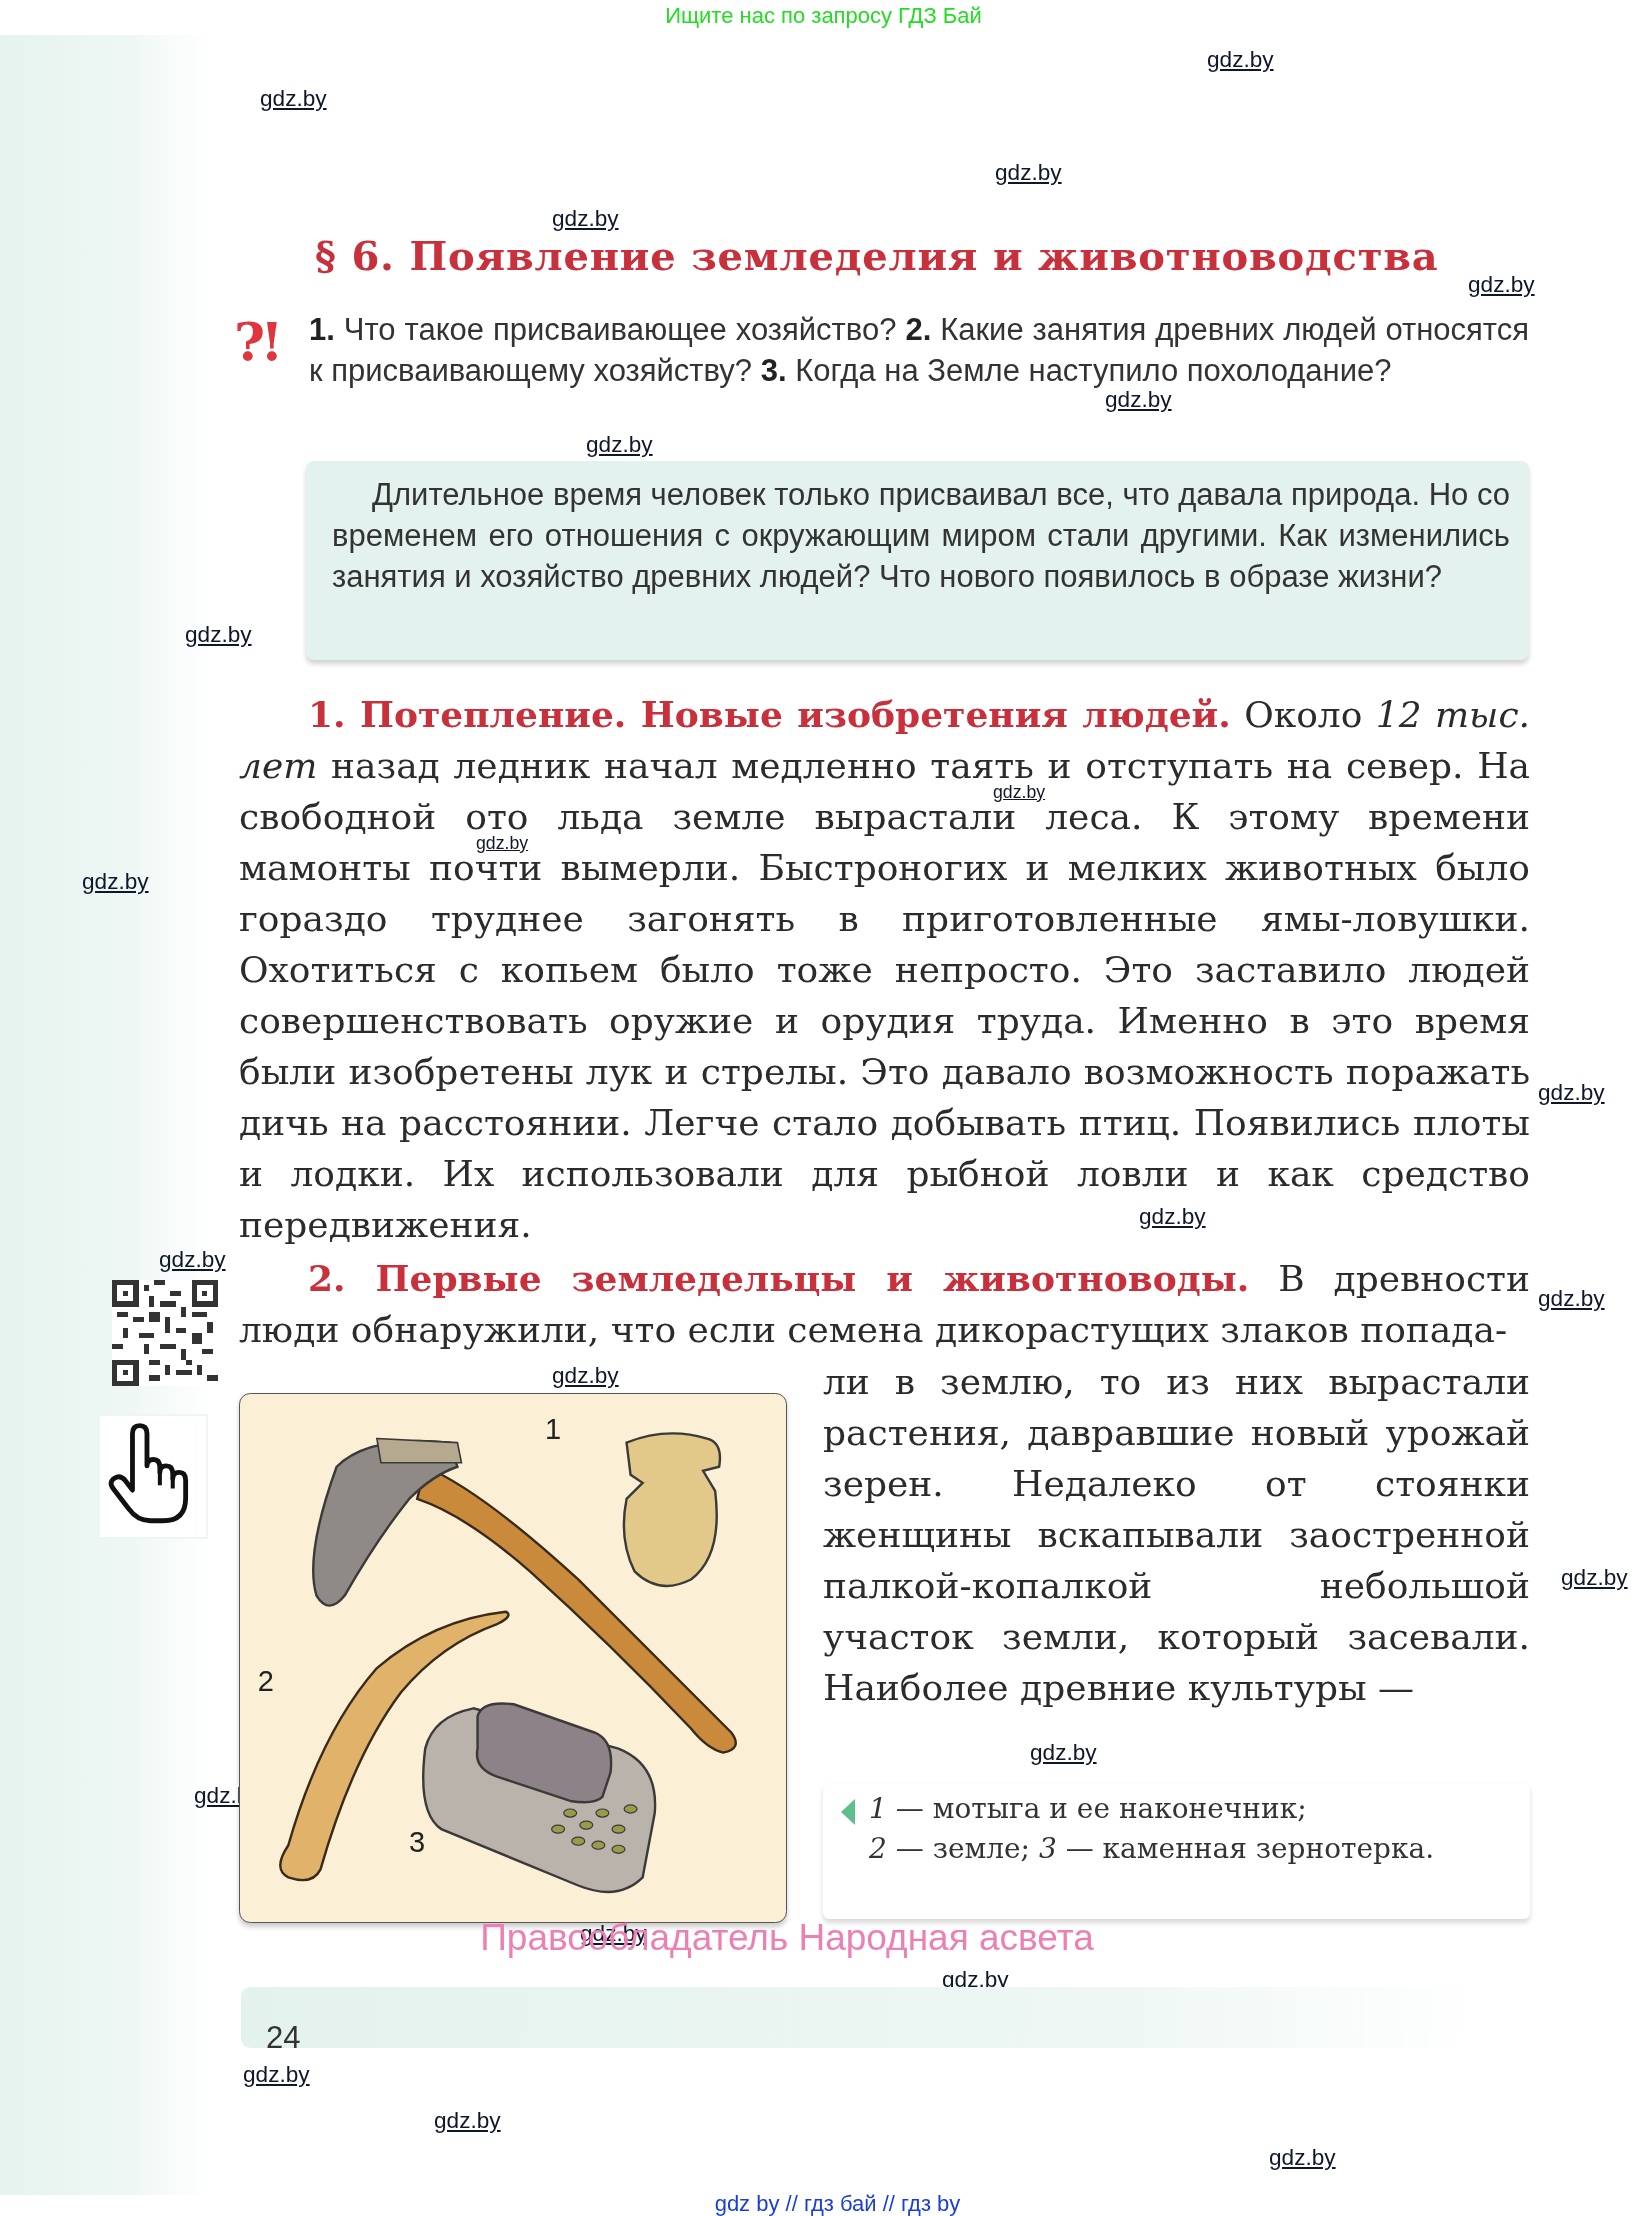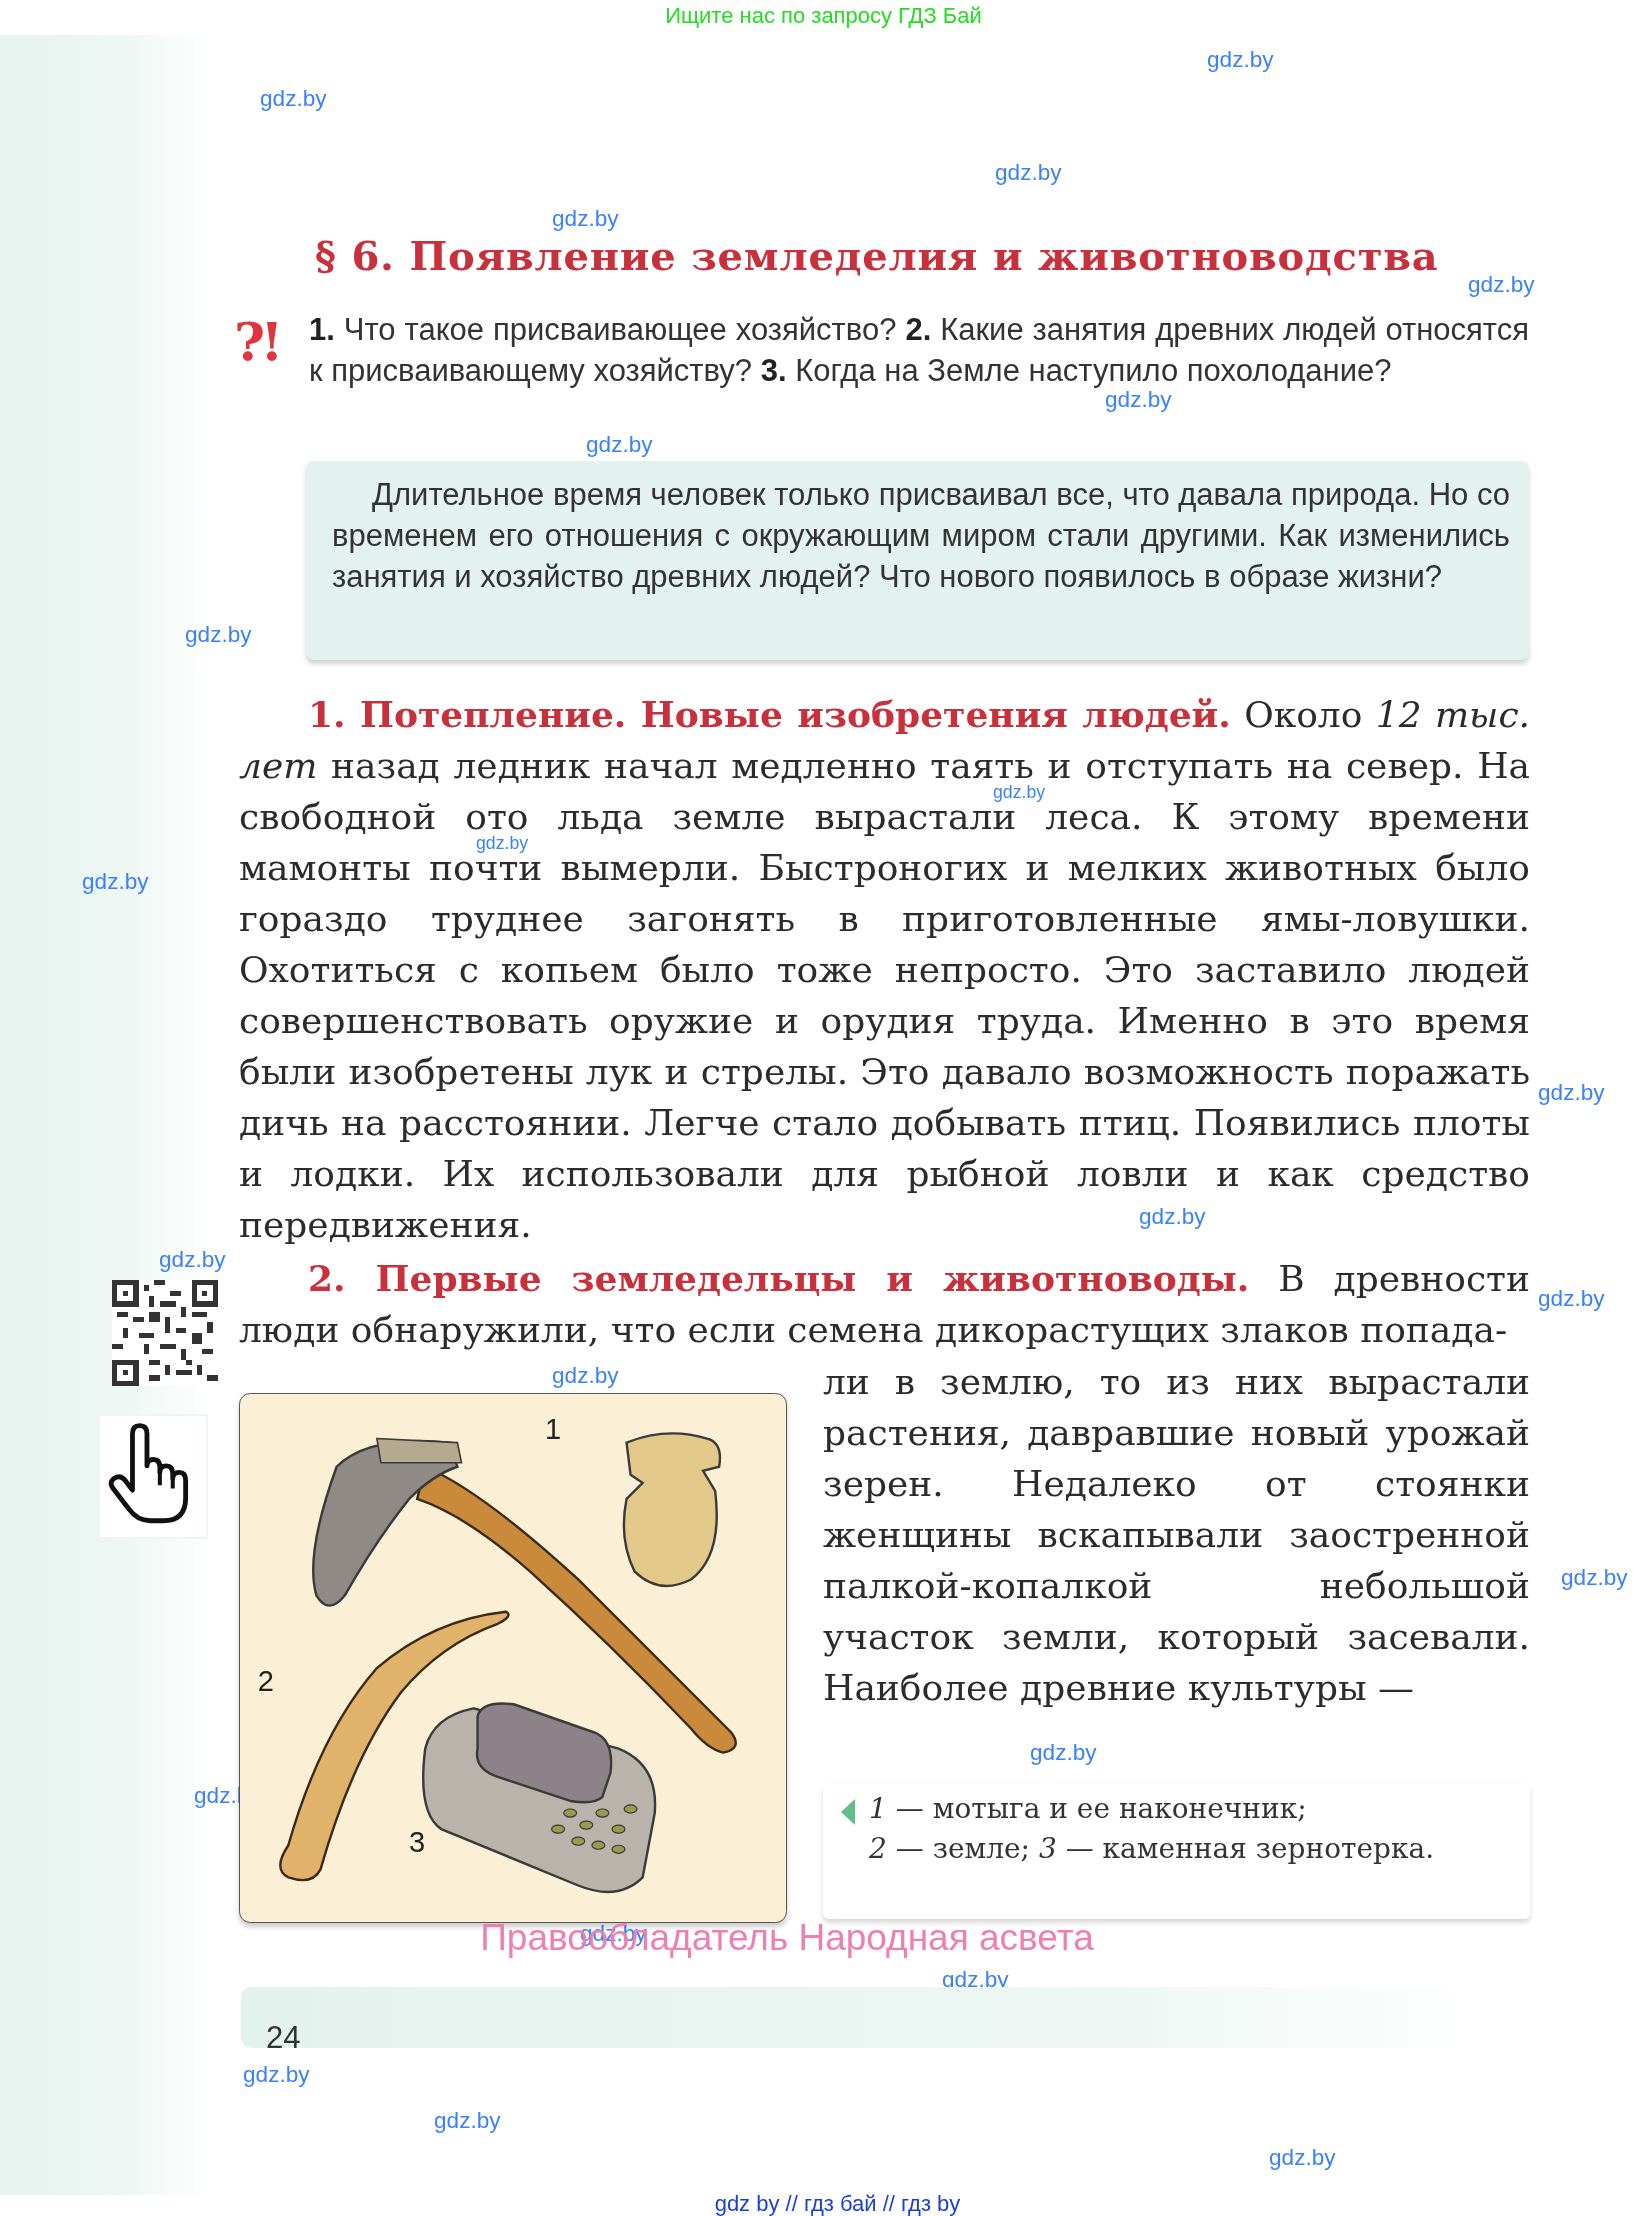--- a/index.html
+++ b/index.html
@@ -1,20 +1,20 @@
 <!DOCTYPE html>
 <html style="font-size:13px"><head>
 <meta charset="utf-8">
 <style>
   html,body{margin:0;padding:0;}
   body{width:1647px;height:2216px;position:relative;background:#fff;overflow:hidden;font-family:"DejaVu Serif",serif;color:#2a2a2a;}
   .abs{position:absolute;}
   .side-strip{left:0;top:35px;width:210px;height:2160px;background:linear-gradient(90deg,#e6f3ef 0%,#eef7f4 60%,#ffffff 100%);}
   .top-banner{top:3.2px;left:0;width:1647px;text-align:center;font-family:"Liberation Sans",sans-serif;font-size:22px;color:#22dd22;}
-  .wm{font-family:"Liberation Sans",sans-serif;font-size:22.6px;color:#3b82f6;white-space:nowrap;}
+  .wm{font-family:"Liberation Sans",sans-serif;font-size:22.6px;color:#0f172a;white-space:nowrap;text-decoration:underline;}
   .wm.sm{font-size:17.7px;}
   .title{left:309px;top:232px;font-family:"DejaVu Serif",serif;font-weight:bold;font-size:40px;color:#c8313b;white-space:nowrap;letter-spacing:0.8px;margin-left:6px;}
   .qmark{left:234px;top:310px;font-family:"DejaVu Serif",serif;font-weight:bold;font-size:53px;color:#e0343e;letter-spacing:-4.8px;}
   .questions{left:309px;top:309px;width:1220px;font-family:"Liberation Sans",sans-serif;font-size:31px;line-height:41px;color:#333;text-align:justify;}
   .questions b{color:#222;}
   .intro-box{left:306px;top:461px;width:1223px;height:199px;background:#e3f2ee;border-radius:8px;box-shadow:0 4px 4.8px rgba(0,0,0,0.18);}
   .intro-text{left:332px;top:474px;width:1178px;font-family:"Liberation Sans",sans-serif;font-size:31px;line-height:41px;color:#333;text-align:justify;text-indent:40px;}
   .body-text{font-family:"DejaVu Serif",serif;font-size:36px;line-height:51px;color:#2b2b2b;text-align:justify;}
   .sec1{left:239px;top:689px;width:1291px;text-indent:69px;}
   .sec2{left:239px;top:1253px;width:1291px;text-indent:69px;}

